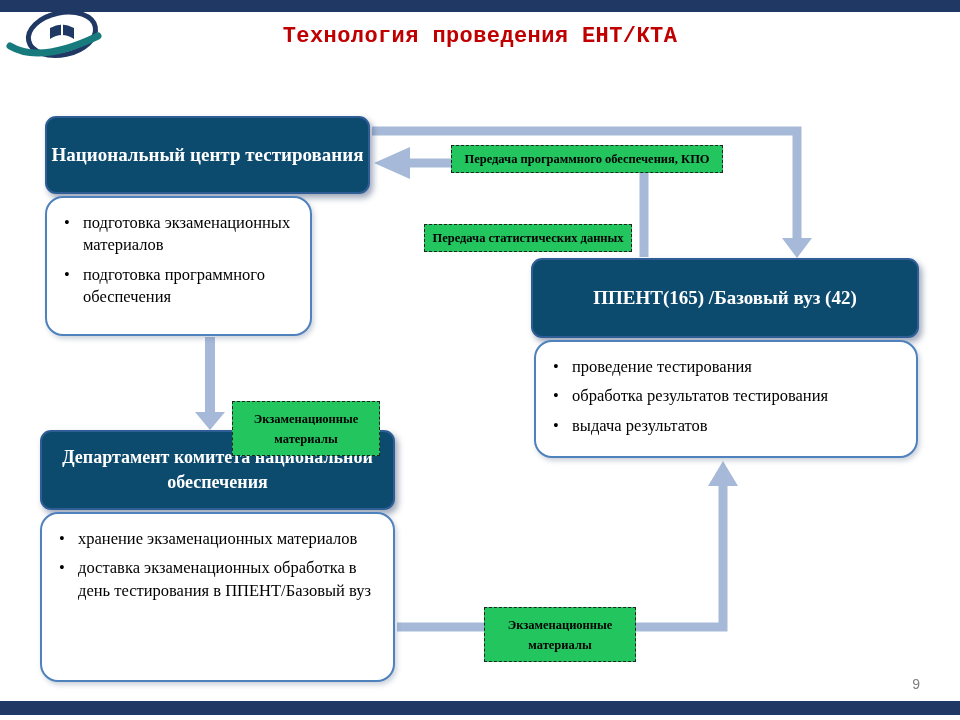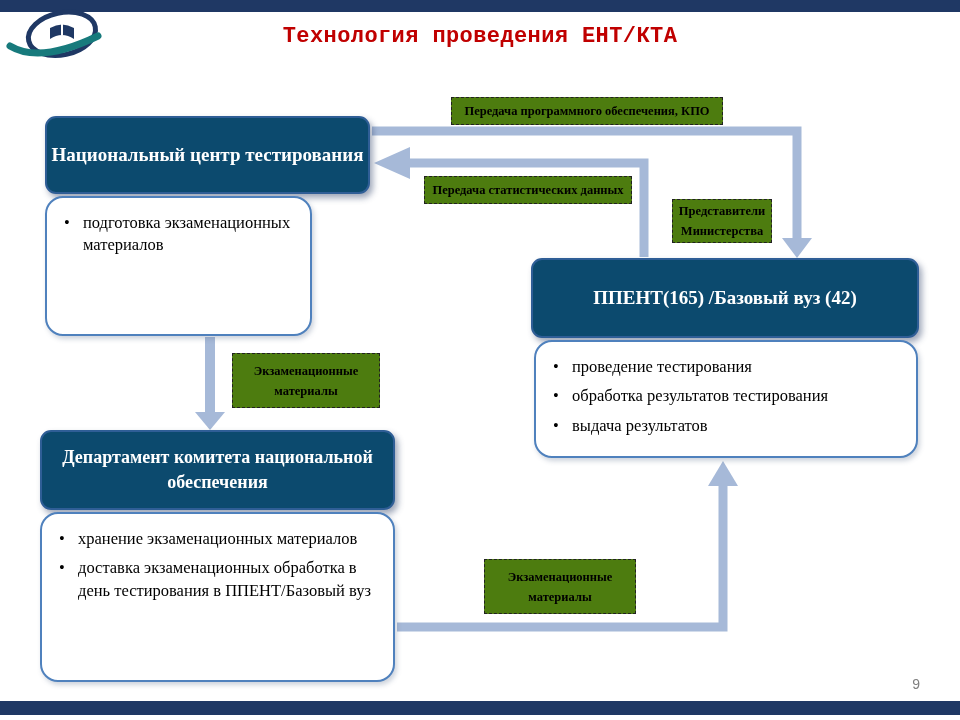--- a/index.html
+++ b/index.html
@@ -28,23 +28,23 @@
   .node-body{position:absolute;box-sizing:border-box;background:#ffffff;border:2px solid #4f81bd;
              border-radius:18px;z-index:2;margin:0;padding:14px 8px 8px 32px;list-style:none;
              box-shadow:2px 3px 5px rgba(90,110,140,.3);color:#000;}
   #nct-body{left:45px;top:196px;width:267px;height:140px;font-size:16.5px;}
   #ppent-body{left:534px;top:340px;width:384px;height:118px;font-size:16.5px;}
   #dknb-body{left:40px;top:512px;width:355px;height:170px;font-size:16.5px;}
 
   .node-body li{position:relative;padding-left:4px;margin-bottom:7px;line-height:1.35;}
   .node-body li::before{content:"\2022";position:absolute;left:-15px;top:0;}
 
-  .dashed{position:absolute;box-sizing:border-box;background:#4d7c0f;border:1px dashed #222;
+  .dashed{position:absolute;box-sizing:border-box;background:#22c55e;border:1px dashed #222;
           display:flex;align-items:center;justify-content:center;text-align:center;
-          font-size:12.5px;font-weight:600;z-index:3;line-height:1.6;padding:2px 6px;color:#000;}
+          font-size:12.5px;font-weight:600;z-index:3;line-height:1.6;padding:2px 6px;color:#000;margin-top:48px;}
   #lbl-kpo{left:451px;top:97px;width:272px;height:28px;}
   #lbl-stats{left:424px;top:176px;width:208px;height:28px;}
   #lbl-ministry{left:672px;top:199px;width:100px;height:44px;}
   #lbl-exam1{left:232px;top:353px;width:148px;height:55px;}
   #lbl-exam2{left:484px;top:559px;width:152px;height:55px;}
 
   .pagenum{position:absolute;left:870px;top:676px;width:50px;text-align:right;
            font-family:"Liberation Sans",sans-serif;font-size:14px;color:#7f7f7f;z-index:2;}
 </style>
 </head>
@@ -78,38 +78,38 @@
     <line x1="210" y1="337" x2="210" y2="414" stroke="#a6b9d8" stroke-width="10"></line>
     <polygon points="195,412 225,412 210,430" fill="#a6b9d8"></polygon>
 
     <polyline points="397,627 723,627 723,484" fill="none" stroke="#a6b9d8" stroke-width="9"></polyline>
     <polygon points="708,486 738,486 723,461" fill="#a6b9d8"></polygon>
   </svg>
 
   <div class="node-head" id="nct-head">Национальный центр тестирования</div>
   <ul class="node-body" id="nct-body">
     <li>подготовка экзаменационных материалов</li>
+    <li>подготовка программного обеспечения</li>
   </ul>
 
   <div class="node-head" id="ppent-head">ППЕНТ(165) /Базовый вуз (42)</div>
   <ul class="node-body" id="ppent-body">
     <li>проведение тестирования</li>
     <li>обработка результатов тестирования</li>
     <li>выдача результатов</li>
   </ul>
 
   <div class="node-head" id="dknb-head">Департамент комитета национальной обеспечения</div>
   <ul class="node-body" id="dknb-body">
     <li>хранение экзаменационных материалов</li>
     <li>доставка экзаменационных обработка в день тестирования в ППЕНТ/Базовый вуз</li>
   </ul>
 
   <div class="dashed" id="lbl-kpo">Передача программного обеспечения, КПО</div>
   <div class="dashed" id="lbl-stats">Передача статистических данных</div>
-  <div class="dashed" id="lbl-ministry">Представители Министерства</div>
   <div class="dashed" id="lbl-exam1">Экзаменационные материалы</div>
   <div class="dashed" id="lbl-exam2">Экзаменационные материалы</div>
 
   <div class="pagenum">9</div>
 
   <div class="bottombar"></div>
 
 </div>
 
 </body></html>

